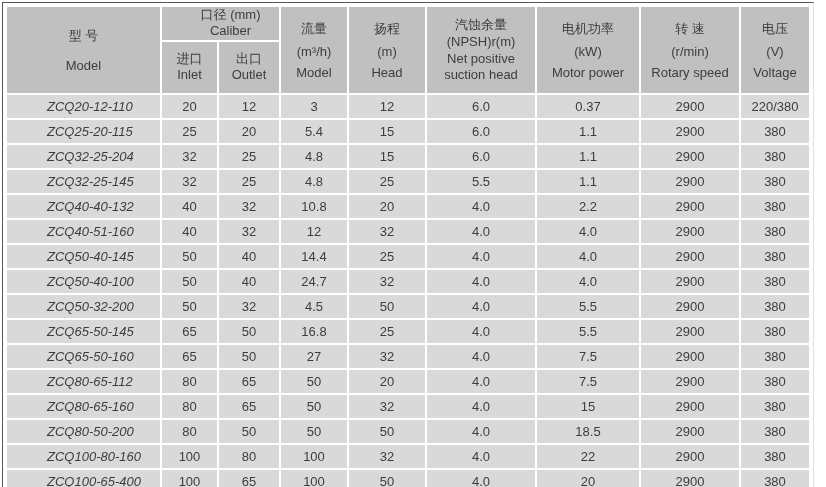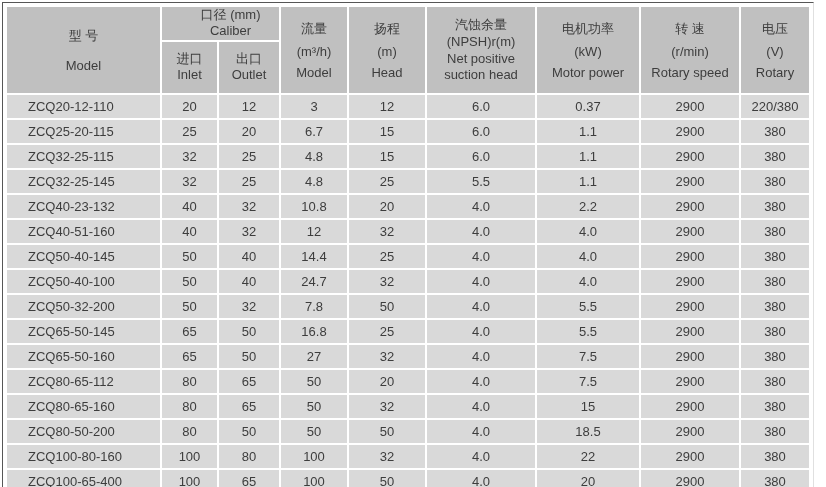--- a/index.html
+++ b/index.html
@@ -61,21 +61,21 @@
     background:var(--row-bg);
     height:23px;
     font-size:13px;
     text-align:center;
     vertical-align:middle;
     padding:0;
     color:var(--text);
     white-space:nowrap;
     overflow:hidden;
   }
-  td.model-cell{text-align:left;padding-left:21px;}
+  td.model-cell{text-align:left;padding-left:40px;font-style:italic;}
 </style>
 </head>
 <body>
 
 <table class="spec">
   <colgroup>
     <col class="c-model">
       <col class="c-inlet">
       <col class="c-outlet">
     <col class="c-flow">
@@ -130,21 +130,21 @@
         <div class="vstack">
           <span>转 速</span>
           <span>(r/min)</span>
           <span>Rotary speed</span>
         </div>
       </th>
       <th rowspan="2">
         <div class="vstack">
           <span>电压</span>
           <span>(V)</span>
-          <span>Rotary</span>
+          <span>Voltage</span>
         </div>
       </th>
     </tr>
     <tr class="hdr-sub">
       <th>
         <span>进口</span><br>
         <span>Inlet</span>
       </th>
       <th>
         <span>出口</span><br>
@@ -161,29 +161,29 @@
         <td>12</td>
         <td>6.0</td>
         <td>0.37</td>
         <td>2900</td>
         <td>220/380</td>
       </tr>
       <tr>
         <td class="model-cell">ZCQ25-20-115</td>
         <td>25</td>
         <td>20</td>
-        <td>6.7</td>
+        <td>5.4</td>
         <td>15</td>
         <td>6.0</td>
         <td>1.1</td>
         <td>2900</td>
         <td>380</td>
       </tr>
       <tr>
-        <td class="model-cell">ZCQ32-25-115</td>
+        <td class="model-cell">ZCQ32-25-204</td>
         <td>32</td>
         <td>25</td>
         <td>4.8</td>
         <td>15</td>
         <td>6.0</td>
         <td>1.1</td>
         <td>2900</td>
         <td>380</td>
       </tr>
       <tr>
@@ -191,21 +191,21 @@
         <td>32</td>
         <td>25</td>
         <td>4.8</td>
         <td>25</td>
         <td>5.5</td>
         <td>1.1</td>
         <td>2900</td>
         <td>380</td>
       </tr>
       <tr>
-        <td class="model-cell">ZCQ40-23-132</td>
+        <td class="model-cell">ZCQ40-40-132</td>
         <td>40</td>
         <td>32</td>
         <td>10.8</td>
         <td>20</td>
         <td>4.0</td>
         <td>2.2</td>
         <td>2900</td>
         <td>380</td>
       </tr>
       <tr>
@@ -238,21 +238,21 @@
         <td>32</td>
         <td>4.0</td>
         <td>4.0</td>
         <td>2900</td>
         <td>380</td>
       </tr>
       <tr>
         <td class="model-cell">ZCQ50-32-200</td>
         <td>50</td>
         <td>32</td>
-        <td>7.8</td>
+        <td>4.5</td>
         <td>50</td>
         <td>4.0</td>
         <td>5.5</td>
         <td>2900</td>
         <td>380</td>
       </tr>
       <tr>
         <td class="model-cell">ZCQ65-50-145</td>
         <td>65</td>
         <td>50</td>

